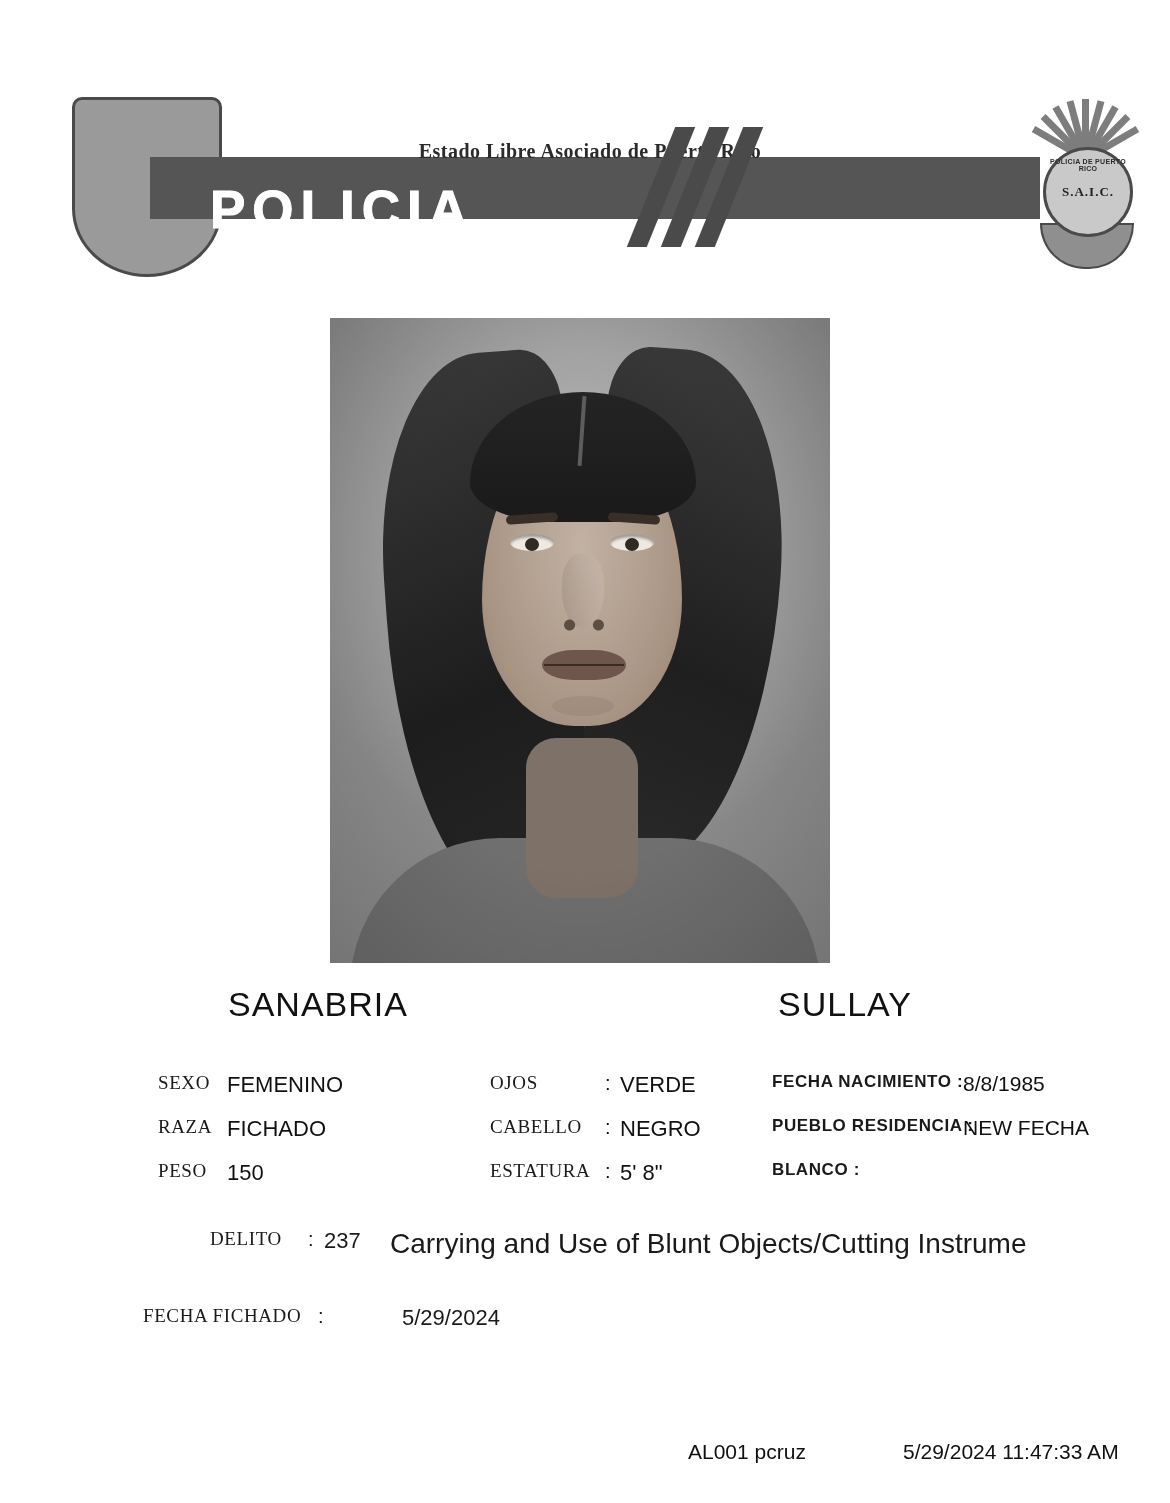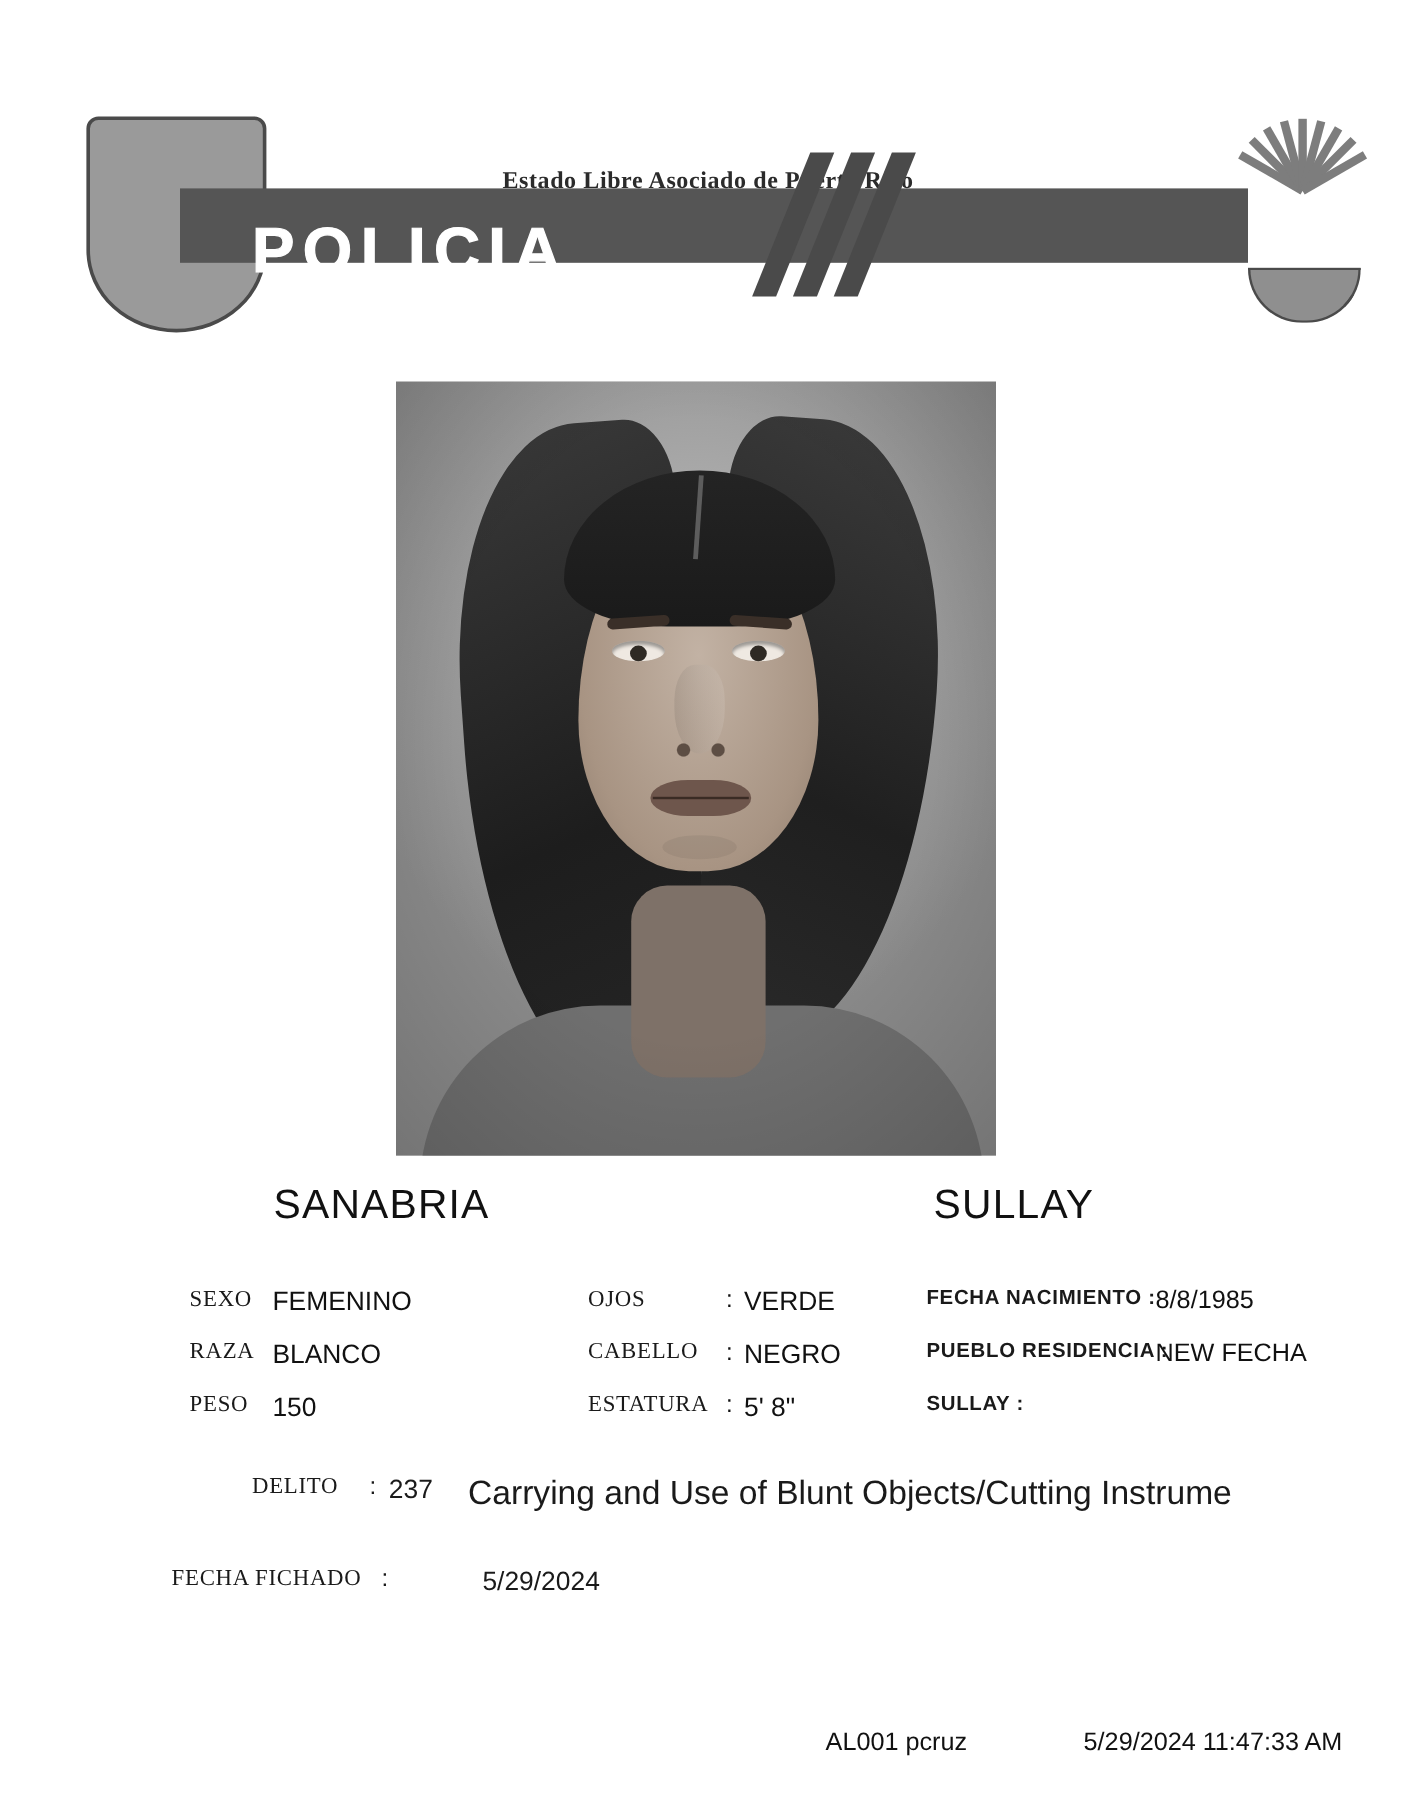--- a/index.html
+++ b/index.html
@@ -499,20 +499,25 @@
       <div class="ray" style="transform:rotate(-45deg);"></div>
       <div class="ray" style="transform:rotate(-30deg);"></div>
       <div class="ray" style="transform:rotate(-15deg);"></div>
       <div class="ray" style="transform:rotate(0deg);"></div>
       <div class="ray" style="transform:rotate(15deg);"></div>
       <div class="ray" style="transform:rotate(30deg);"></div>
       <div class="ray" style="transform:rotate(45deg);"></div>
       <div class="ray" style="transform:rotate(60deg);"></div>
     </div>
     <div class="badge-base"></div>
+    <div class="badge-circle">
+      <div class="badge-ring-text top">POLICIA DE PUERTO RICO</div>
+      <div class="badge-saic">S.A.I.C.</div>
+      <div class="badge-ring-text bottom"></div>
+    </div>
   </div>
 </div>
 
 <div class="photo-frame">
   <div class="photo-bg"></div>
   <div class="ph-hairL"></div>
   <div class="ph-hairR"></div>
   <div class="ph-shoulder"></div>
   <div class="ph-neck"></div>
   <div class="ph-face"></div>
@@ -548,39 +553,39 @@
     <div class="flabel c2l">OJOS</div>
     <div class="fvalue c2colon">:</div>
     <div class="fvalue c2v">VERDE</div>
 
     <div class="flabel c3l">FECHA NACIMIENTO :</div>
     <div class="fvalue c3v">8/8/1985</div>
   </div>
 
   <div class="frow">
     <div class="flabel c1l">RAZA</div>
-    <div class="fvalue c1v">BLANCO</div>
+    <div class="fvalue c1v">FICHADO</div>
 
     <div class="flabel c2l">CABELLO</div>
     <div class="fvalue c2colon">:</div>
     <div class="fvalue c2v">NEGRO</div>
 
     <div class="flabel c3l">PUEBLO RESIDENCIA :</div>
     <div class="fvalue c3v">NEW FECHA</div>
   </div>
 
   <div class="frow">
     <div class="flabel c1l">PESO</div>
     <div class="fvalue c1v">150</div>
 
     <div class="flabel c2l">ESTATURA</div>
     <div class="fvalue c2colon">:</div>
     <div class="fvalue c2v">5' 8"</div>
 
-    <div class="flabel c3l">SULLAY :</div>
+    <div class="flabel c3l">BLANCO :</div>
     <div class="fvalue c3v"></div>
   </div>
 </div>
 
 <div class="delito-row">
   <div class="delito-label">DELITO</div>
   <div class="delito-colon">:</div>
   <div class="delito-code">237</div>
   <div class="delito-text">Carrying and Use of Blunt Objects/Cutting Instrume</div>
 </div>

